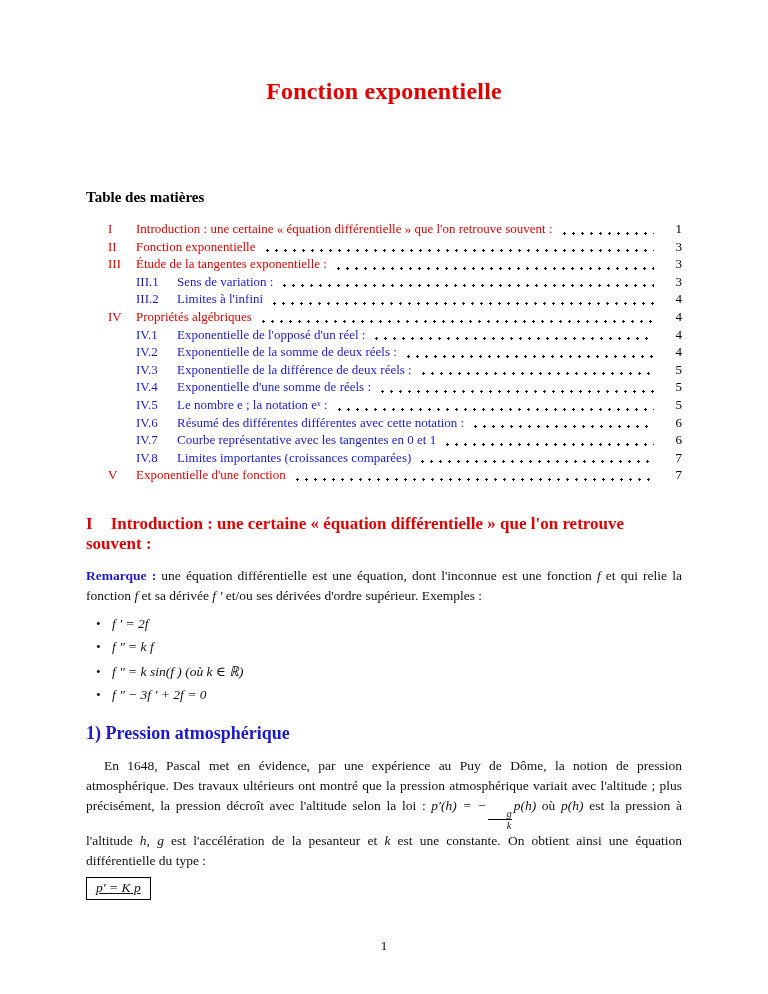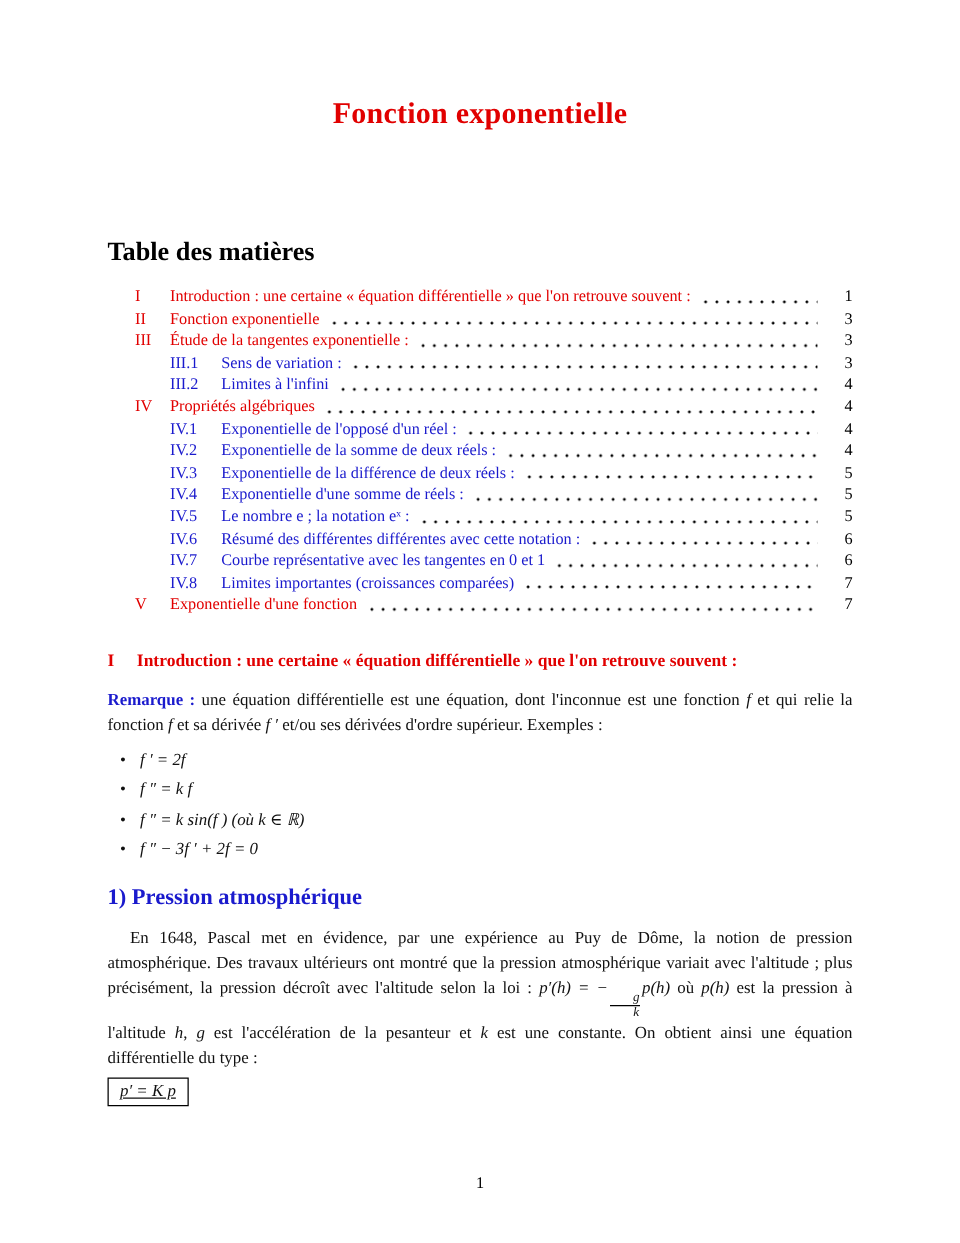--- a/index.html
+++ b/index.html
@@ -22,21 +22,21 @@
   .doc-title{
     margin-top:78px;
     text-align:center;
     color:var(--red);
     font-weight:bold;
     font-size:24px;
     letter-spacing:.2px;
   }
   .toc-heading{
     margin-top:84px;
-    font-size:21px;
+    font-size:15px;
     font-weight:bold;
     color:#000;
   }
   .toc{
     margin-top:14px;
     margin-left:22px;
     font-size:13px;
   }
   .toc-row{
     display:flex;
@@ -59,21 +59,21 @@
     background-image:radial-gradient(circle,#000 1px,transparent 1.3px);
     background-size:9px 3px;
     background-repeat:repeat-x;
     background-position:left bottom 3px;
   }
   .toc-page{flex:none;width:20px;text-align:right;color:#000;}
   .sec-heading{
     margin-top:30px;
     color:var(--red);
     font-weight:bold;
-    font-size:14px;
+    font-size:17px;
   }
   .sec-heading .sec-num{margin-right:18px;}
   .body-par{
     margin:12px 0 0 0;
     font-size:13.5px;
     line-height:20px;
     text-align:justify;
   }
   .indent{text-indent:18px;}
   .remark-label{

